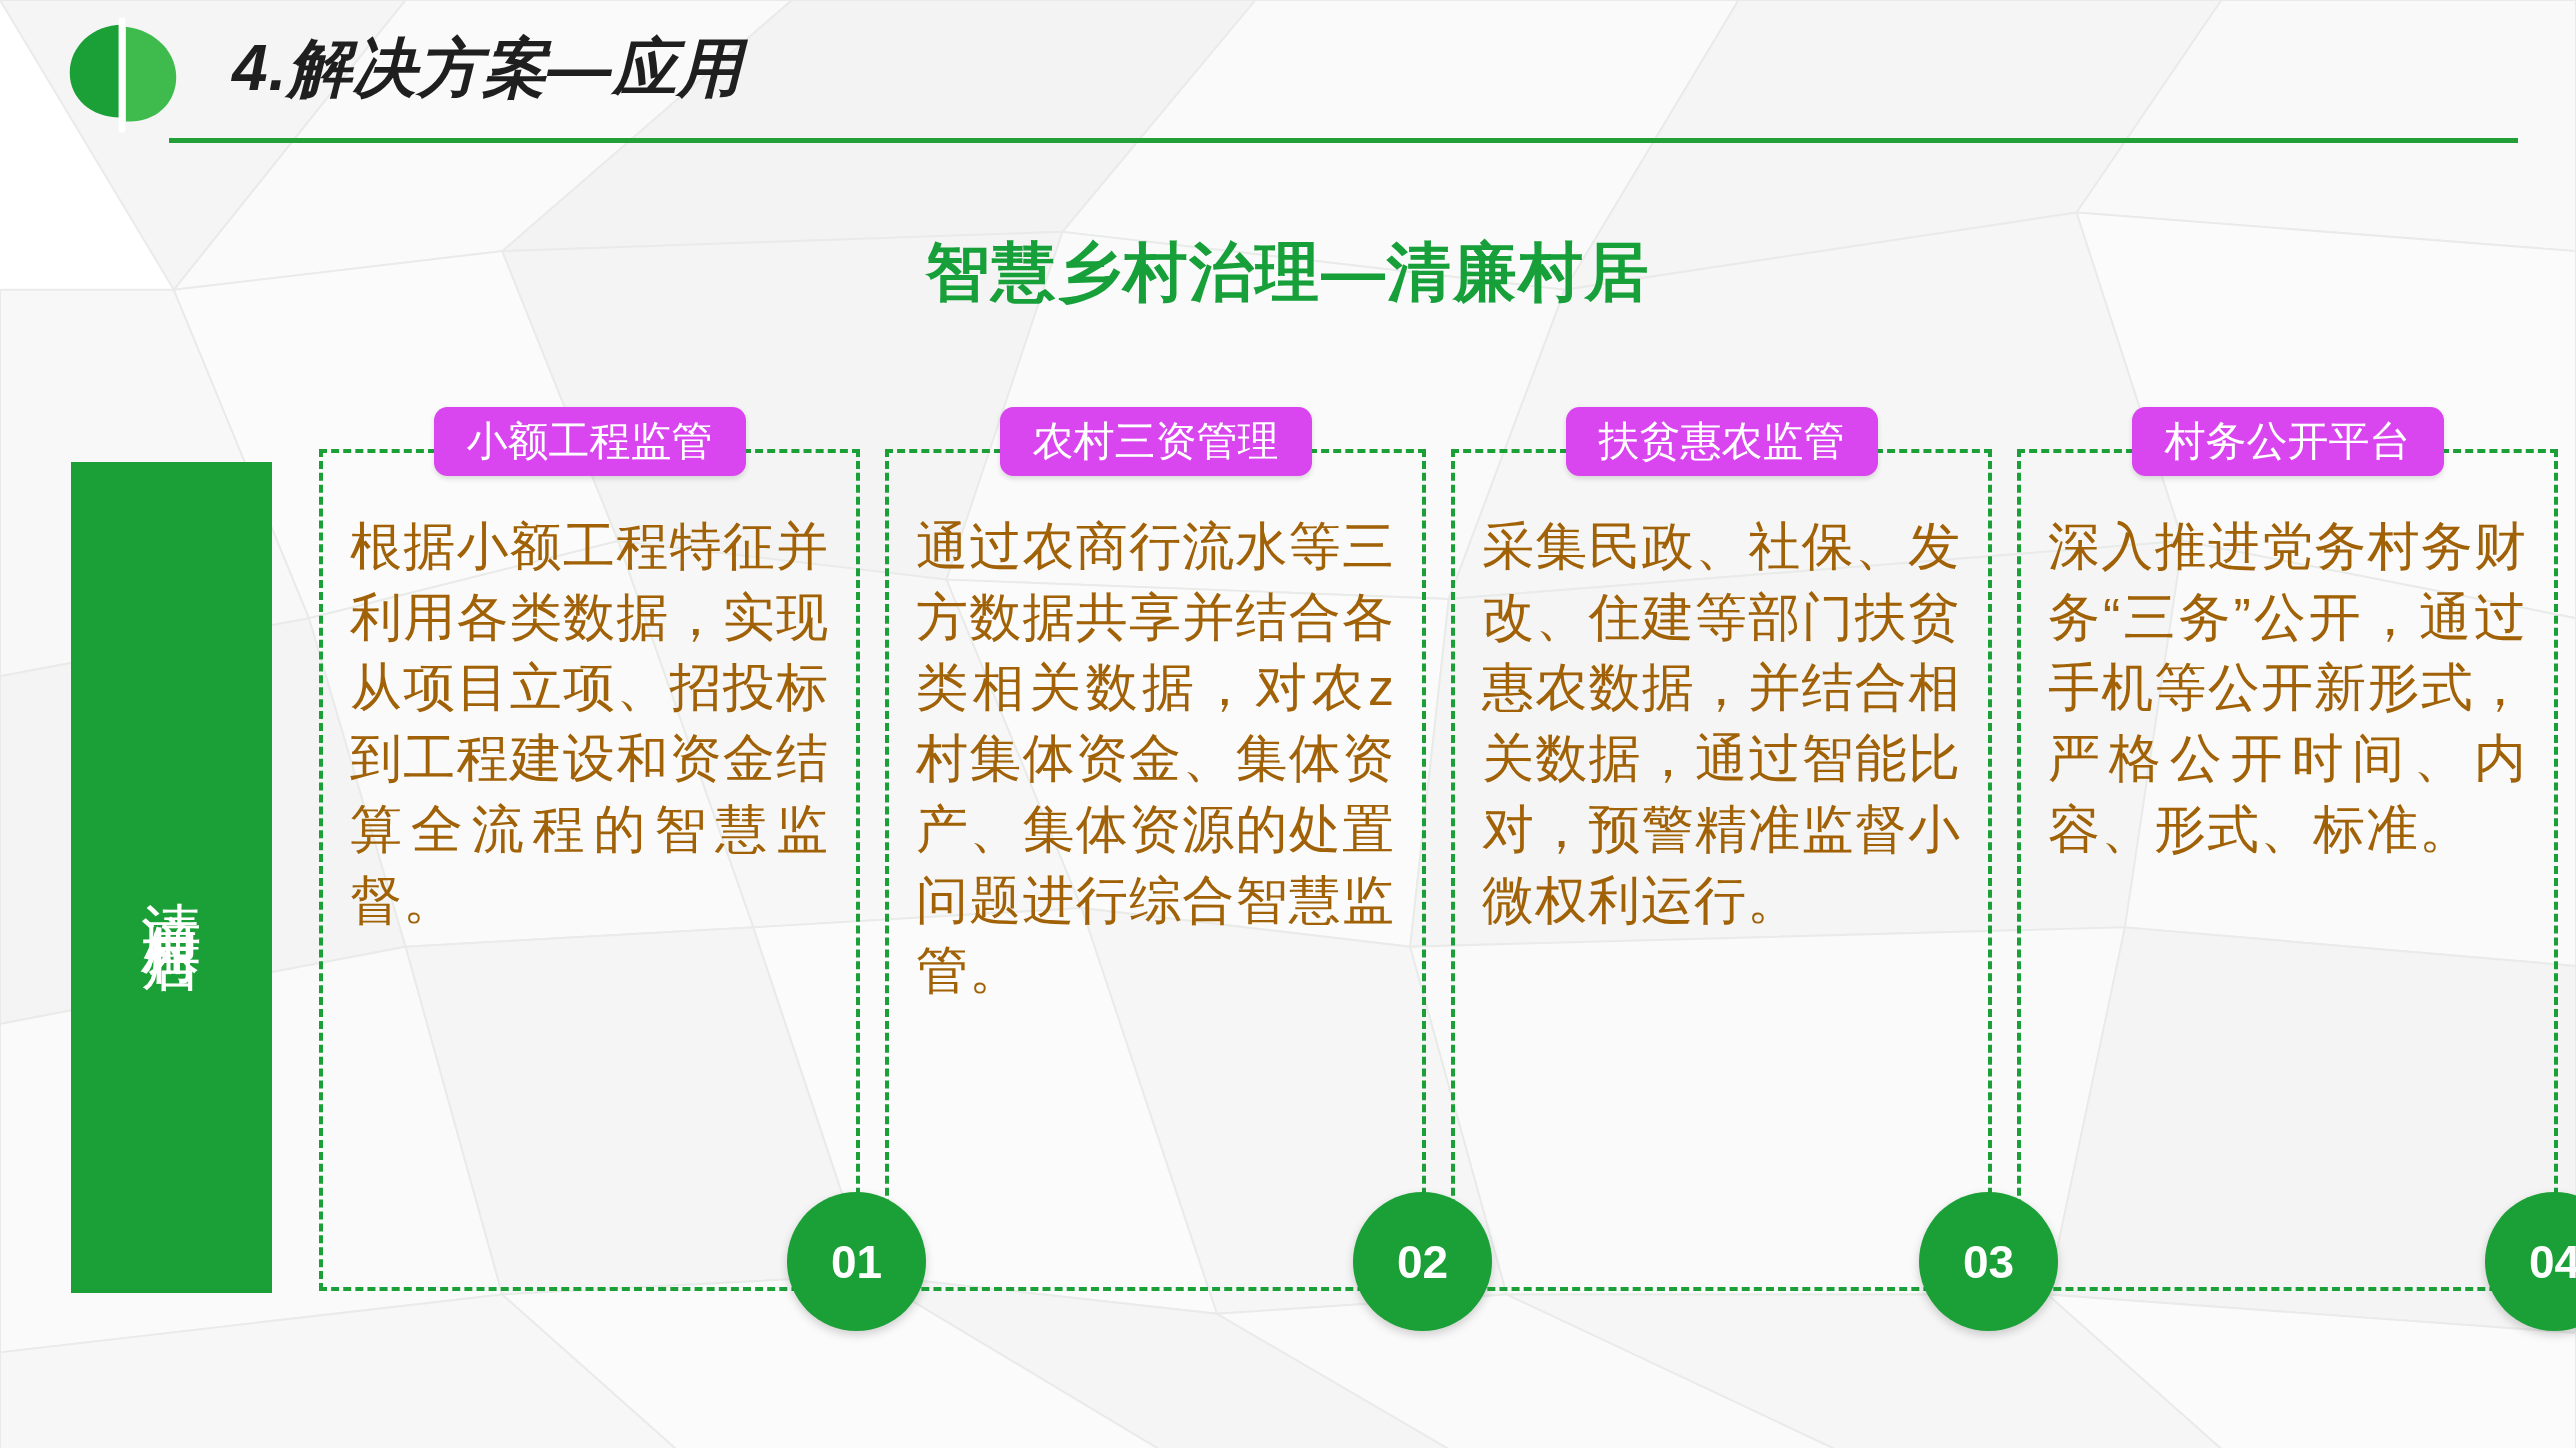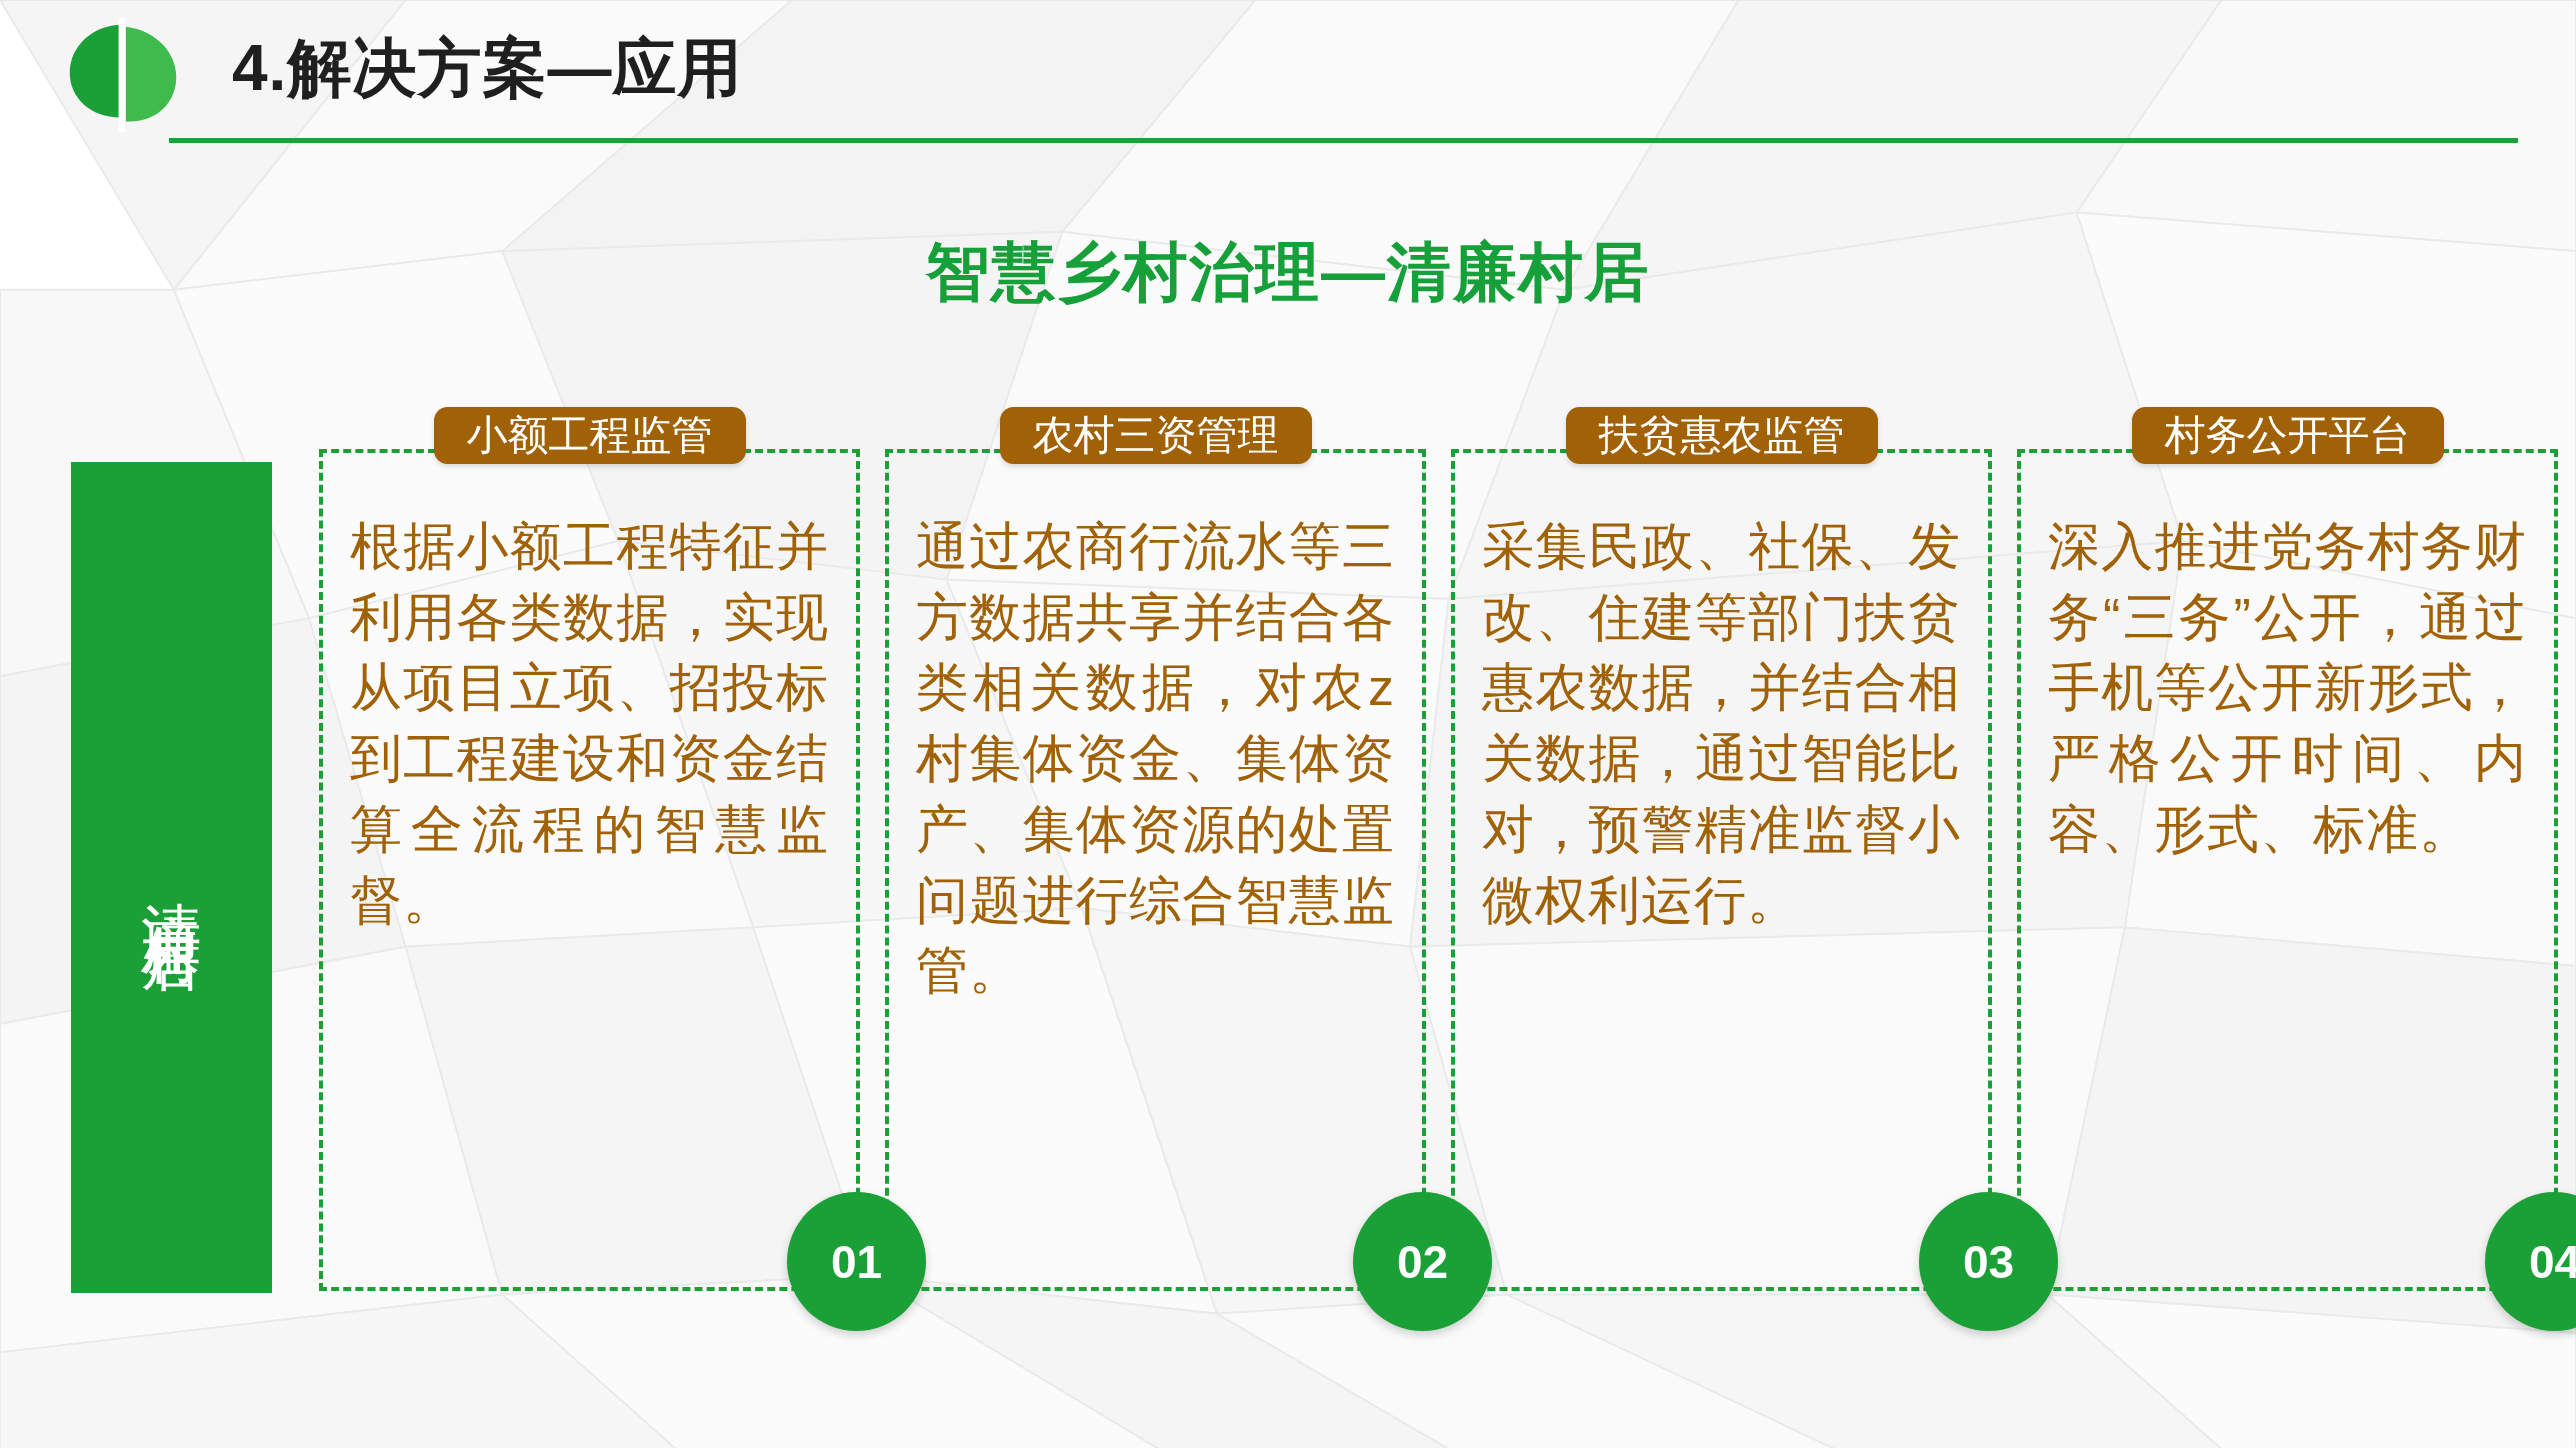--- a/index.html
+++ b/index.html
@@ -46,20 +46,21 @@
   }
   .header-title {
     position: absolute;
     left: 232px;
     top: 25px;
     font-size: 64px;
     font-weight: bold;
     color: #1f1f1f;
     letter-spacing: 1px;
     white-space: nowrap;
+    font-style: italic;
   }
   .header-rule {
     position: absolute;
     left: 169px;
     top: 138px;
     width: 2349px;
     height: 4.8px;
     background: #21a038;
   }
 
@@ -110,25 +111,25 @@
   .card-1 { left: 319px; }
   .card-2 { left: 885px; }
   .card-3 { left: 1451px; }
   .card-4 { left: 2017px; }
 
   .card-tag {
     position: absolute;
     top: -46px;
     left: 50%;
     transform: translateX(-50%);
-    background: #a16207;
+    background: #d946ef;
     color: #ffffff;
     font-size: 41px;
     border-radius: 13.5px;
-    padding: 1px 33px;
+    padding: 7px 33px;
     white-space: nowrap;
     box-shadow: 0 2.9px 4.8px rgba(0,0,0,0.12);
   }
   .card-body {
     position: absolute;
     left: 27px;
     right: 27px;
     top: 58px;
     font-size: 52px;
     line-height: 1.36;

